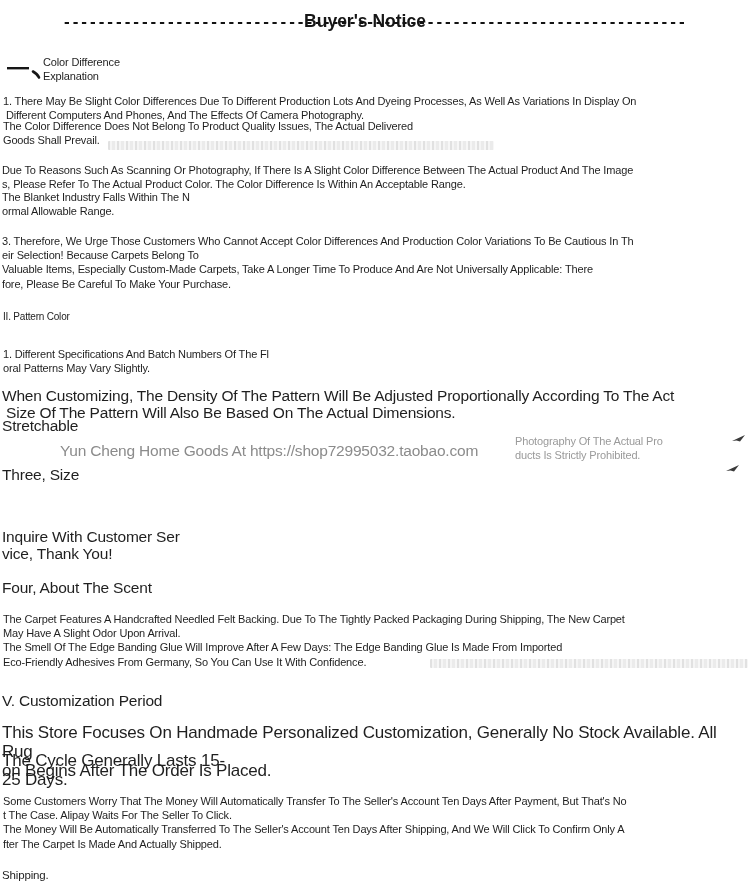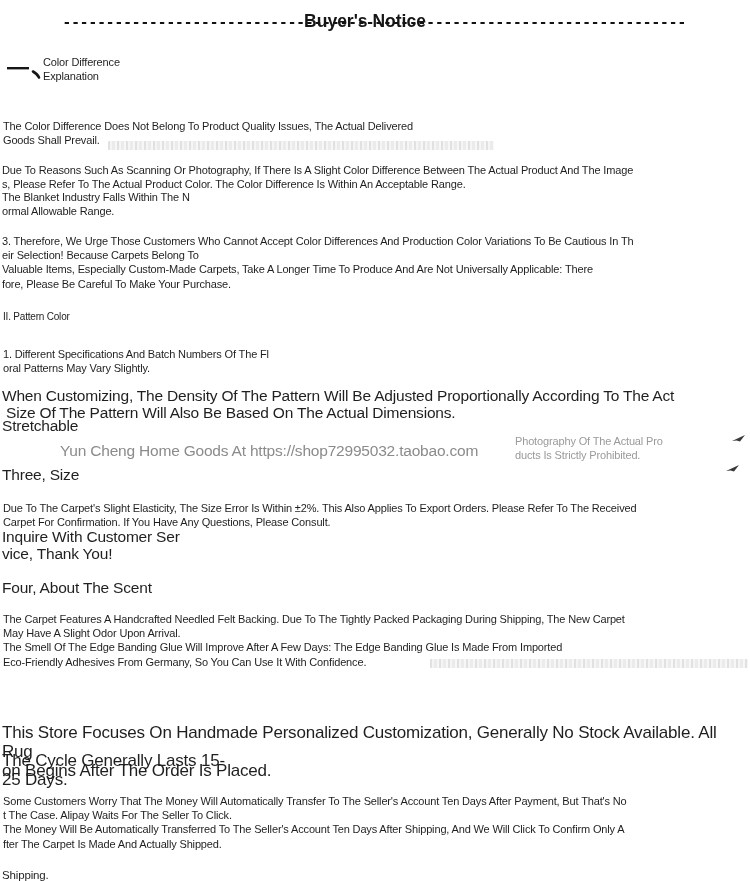--- a/index.html
+++ b/index.html
@@ -48,20 +48,22 @@
 
   <span class="abs" style="left:4px;top:58px;">
     <svg width="40" height="26" viewBox="0 0 40 26">
       <rect x="3" y="9" width="22" height="2.4" fill="#161616"></rect>
       <path d="M29 13.5 q4.5 2.5 6 6" stroke="#161616" stroke-width="2.6" fill="none" stroke-linecap="round"></path>
     </svg>
   </span>
   <div class="txt small2" style="left:43px;top:56px;">Color Difference
 Explanation</div>
 
+  <div class="txt small" style="left:3px;top:94px;">1. There May Be Slight Color Differences Due To Different Production Lots And Dyeing Processes, As Well As Variations In Display On
+ Different Computers And Phones, And The Effects Of Camera Photography.</div>
   <div class="txt small" style="left:3px;top:119px;">The Color Difference Does Not Belong To Product Quality Issues, The Actual Delivered
 Goods Shall Prevail.</div>
   <div class="ghost-strip" style="left:108px;top:141px;width:386px;"></div>
 
   <div class="txt small2" style="left:2px;top:164px;">Due To Reasons Such As Scanning Or Photography, If There Is A Slight Color Difference Between The Actual Product And The Image
 s, Please Refer To The Actual Product Color. The Color Difference Is Within An Acceptable Range.
 The Blanket Industry Falls Within The N
 ormal Allowable Range.</div>
 
   <div class="txt small" style="left:2px;top:234px;">3. Therefore, We Urge Those Customers Who Cannot Accept Color Differences And Production Color Variations To Be Cautious In Th
@@ -85,32 +87,31 @@
       <path d="M1 8 L14 2 L9 8.5 L5.5 7.5 Z" fill="#3a3a3a"></path>
     </svg>
   </span>
   <span class="cursor-mark" style="left:725px;top:461px;">
     <svg width="16" height="12" viewBox="0 0 16 12">
       <path d="M1 8 L14 2 L9 8.5 L5.5 7.5 Z" fill="#3a3a3a"></path>
     </svg>
   </span>
 
   <div class="txt med" style="left:2px;top:466px;">Three, Size</div>
-  <div class="txt small" style="left:3px;top:501px;">Due To The Carpet's Slight Elasticity, The Size Error Is Within ±2%. This Also Applies To Export Orders. Please Refer To The Received
-Carpet For Confirmation. If You Have Any Questions, Please Consult.</div>
   <div class="txt med" style="left:2px;top:528px;">Inquire With Customer Ser
 vice, Thank You!</div>
 
   <div class="txt med" style="left:2px;top:579px;">Four, About The Scent</div>
   <div class="txt small" style="left:3px;top:612px;">The Carpet Features A Handcrafted Needled Felt Backing. Due To The Tightly Packed Packaging During Shipping, The New Carpet
 May Have A Slight Odor Upon Arrival.
 The Smell Of The Edge Banding Glue Will Improve After A Few Days: The Edge Banding Glue Is Made From Imported
 Eco-Friendly Adhesives From Germany, So You Can Use It With Confidence.</div>
   <div class="ghost-strip" style="left:430px;top:659px;width:318px;"></div>
 
+  <div class="txt med" style="left:2px;top:692px;">V. Customization Period</div>
   <div class="txt big" style="left:2px;top:724px;">This Store Focuses On Handmade Personalized Customization, Generally No Stock Available. All Rug
 on Begins After The Order Is Placed.</div>
   <div class="txt big" style="left:2px;top:752px;">The Cycle Generally Lasts 15-
 25 Days.</div>
   <div class="txt small" style="left:3px;top:794px;">Some Customers Worry That The Money Will Automatically Transfer To The Seller's Account Ten Days After Payment, But That's No
 t The Case. Alipay Waits For The Seller To Click.
 The Money Will Be Automatically Transferred To The Seller's Account Ten Days After Shipping, And We Will Click To Confirm Only A
 fter The Carpet Is Made And Actually Shipped.</div>
   <div class="txt small" style="left:2px;top:857px;font-size:11.5px;margin-top:11px;">Shipping.</div>
 

